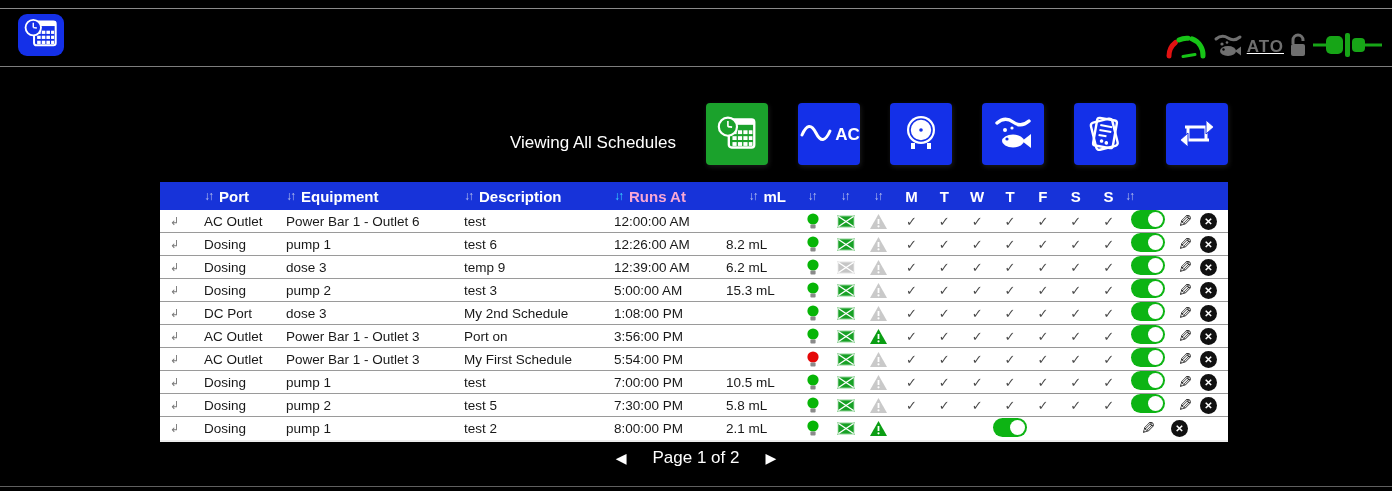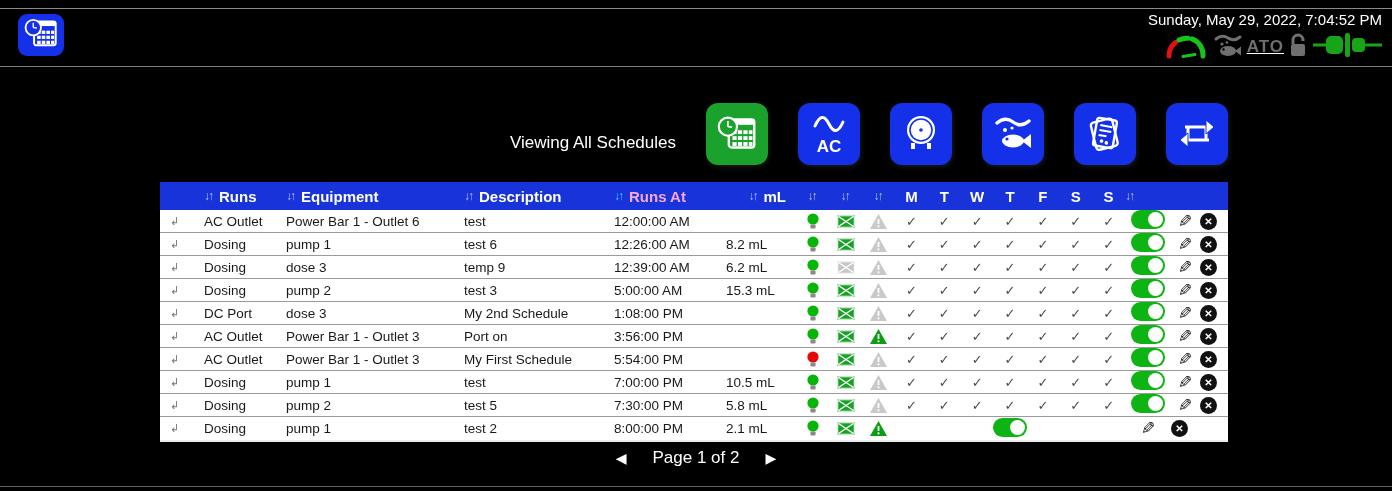--- a/index.html
+++ b/index.html
@@ -15,22 +15,22 @@
   .page-title { position:absolute; left:76px; top:10px; font-size:28px; font-weight:800;
     letter-spacing:1px; color:#1d33ee; text-shadow:1px 1px 0 #000a6e; }
   .datetime { position:absolute; right:10px; top:2px; font-size:15px; color:#fff; }
   .status-icons { position:absolute; right:8px; top:22px; display:flex; align-items:center; gap:4px; height:32px;text-decoration:underline; }
   .ato-label { color:#6f6f6f; font-weight:800; font-size:17px; letter-spacing:1px; }
 
   
   .toolbar { position:absolute; top:99px; left:0; width:1228px; height:66px;
     display:flex; justify-content:flex-end; align-items:flex-end; gap:30px; }
   .viewing-label { font-size:17px; color:#fff; margin-bottom:12px; margin-right:0px; }
-  .fbtn { width:62px; height:62px; border-radius:12px; background:#1430e8; border:none; cursor:pointer;
-    display:flex; flex-direction:column; align-items:center; justify-content:center; gap:1px;
+  .fbtn { width:62px; height:62px; border-radius:4px; background:#1430e8; border:none; cursor:pointer;
+    display:flex; align-items:center; justify-content:center; gap:1px;
     box-shadow:1px 2px 5px rgba(255,255,255,0.10); }
   .fbtn.active { background:#1ba22c; }
   .fbtn .btn-label { color:#fff; font-size:17px; font-weight:700; line-height:17px; }
 
   
   .table { position:absolute; left:160px; top:182px; width:1068px; background:#fff; border-bottom:2px solid #ececec; }
   .thead { background:#1733d9; color:#fff; height:28px; font-weight:700; font-size:15px; }
   .thead, .trow { display:grid; padding-left:8px;
     grid-template-columns:36px 82px 178px 150px 112px 70px 33px 33px 33px 230px 46px 29px 28px;
     align-items:center; }
@@ -99,21 +99,20 @@
               <rect x="23" y="30" width="4.6" height="4.2"></rect>
               <rect x="29" y="30" width="4.6" height="4.2"></rect>
               <rect x="35" y="30" width="4" height="4.2"></rect>
           </g>
           <circle cx="12" cy="13" r="10" fill="#1430e8" stroke="#fff" stroke-width="2.4"></circle>
           <line x1="12" y1="13" x2="12" y2="6.8" stroke="#fff" stroke-width="1.8"></line>
           <line x1="12" y1="13" x2="16.6" y2="13.6" stroke="#fff" stroke-width="1.8"></line>
         </svg>
       </span>
     </div>
-    <div class="datetime">Sunday, May 29, 2022, 7:04:52 PM</div>
     <div class="status-icons">
       <span>
         <svg width="46" height="27" viewBox="0 0 46 27">
           <path d="M6 24 A17 17 0 0 1 12.5 10.5" fill="none" stroke="#e21212" stroke-width="5" stroke-linecap="round"></path>
           <path d="M16 8 A17 17 0 0 1 25 6.2" fill="none" stroke="#17c417" stroke-width="5" stroke-linecap="round"></path>
           <path d="M29 6.8 A17 17 0 0 1 40 24" fill="none" stroke="#17c417" stroke-width="5" stroke-linecap="round"></path>
           <line x1="20" y1="24.5" x2="32" y2="22.5" stroke="#17c417" stroke-width="3" stroke-linecap="round"></line>
         </svg>
       </span>
       <span>
@@ -237,21 +236,21 @@
         </svg>
       </span>
     </button>
   </div>
 
   <div class="table">
     <div class="thead">
       <span></span>
       <span class="hcell">
           <span class="sort">↓↑</span>
-          <span class="lbl">Runs</span>
+          <span class="lbl">Port</span>
         </span>
       <span class="hcell">
           <span class="sort">↓↑</span>
           <span class="lbl">Equipment</span>
         </span>
       <span class="hcell">
           <span class="sort">↓↑</span>
           <span class="lbl">Description</span>
         </span>
       <span class="hcell">

